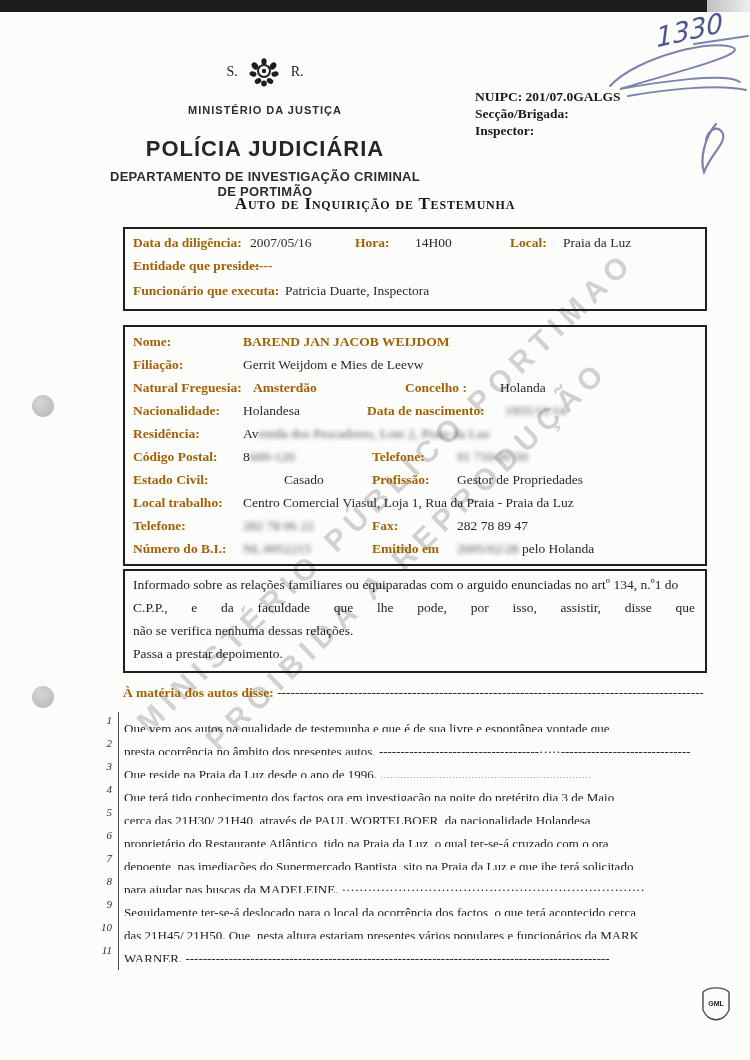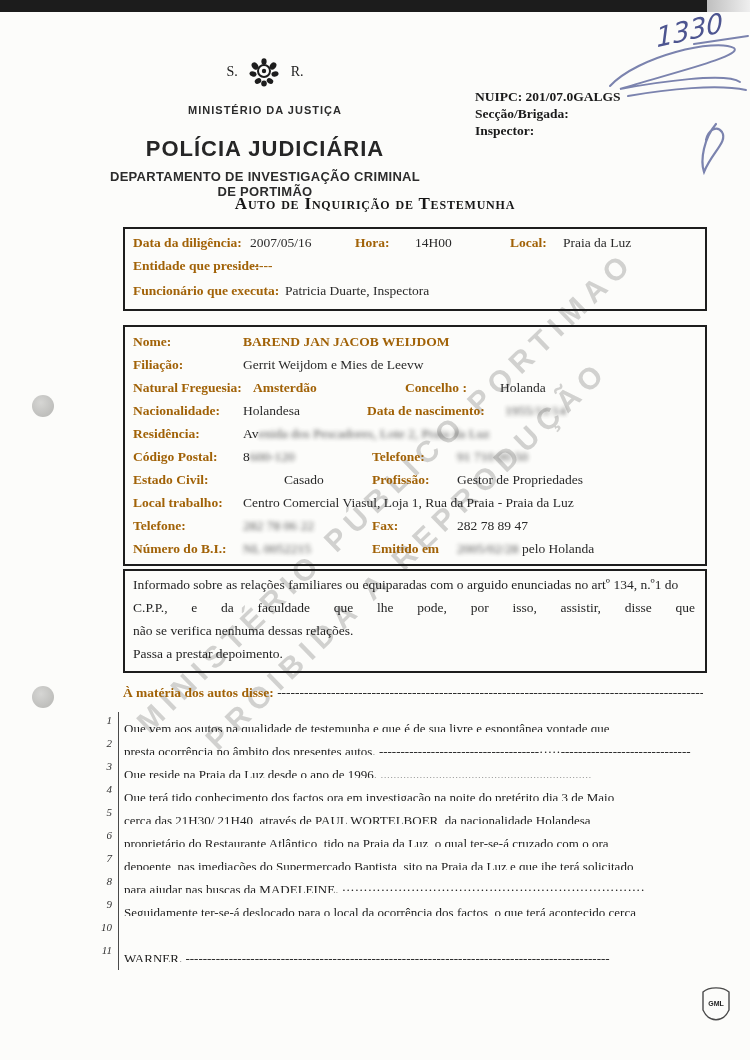--- a/index.html
+++ b/index.html
@@ -216,20 +216,21 @@
       <div class="stline">
         <span class="stnum">8</span>
         <span class="sttext"><span class="b">para ajudar nas buscas da MADELEINE</span><span>. ······································································</span></span>
       </div>
       <div class="stline">
         <span class="stnum">9</span>
         <span class="sttext"><span>Seguidamente ter-se-á deslocado para o local da ocorrência dos </span><span class="b">factos,</span><span> o que terá acontecido cerca</span></span>
       </div>
       <div class="stline">
         <span class="stnum">10</span>
+        <span class="sttext"><span>das 21H45/ 21H50. Que, nesta altura estariam presentes vários populares e funcionários da </span><span class="b">MARK</span></span>
       </div>
       <div class="stline">
         <span class="stnum">11</span>
         <span class="sttext"><span class="b">WARNER</span><span>. --------------------------------------------------------------------------------------------------</span></span>
       </div>
     </div>
 
   <svg class="abs z1" style="left:697px;top:983px;" width="38" height="48" viewBox="0 0 38 48">
     <path d="M6,9 C12,3.5 26,3.5 32,9 L32,27 C26,40 12,40 6,27 Z" fill="none" stroke="#4a4a4a" stroke-width="1.4"></path>
     <text x="19" y="23" text-anchor="middle" font-size="7" font-family="Liberation Sans, sans-serif" font-weight="700" fill="#222">GML</text>

